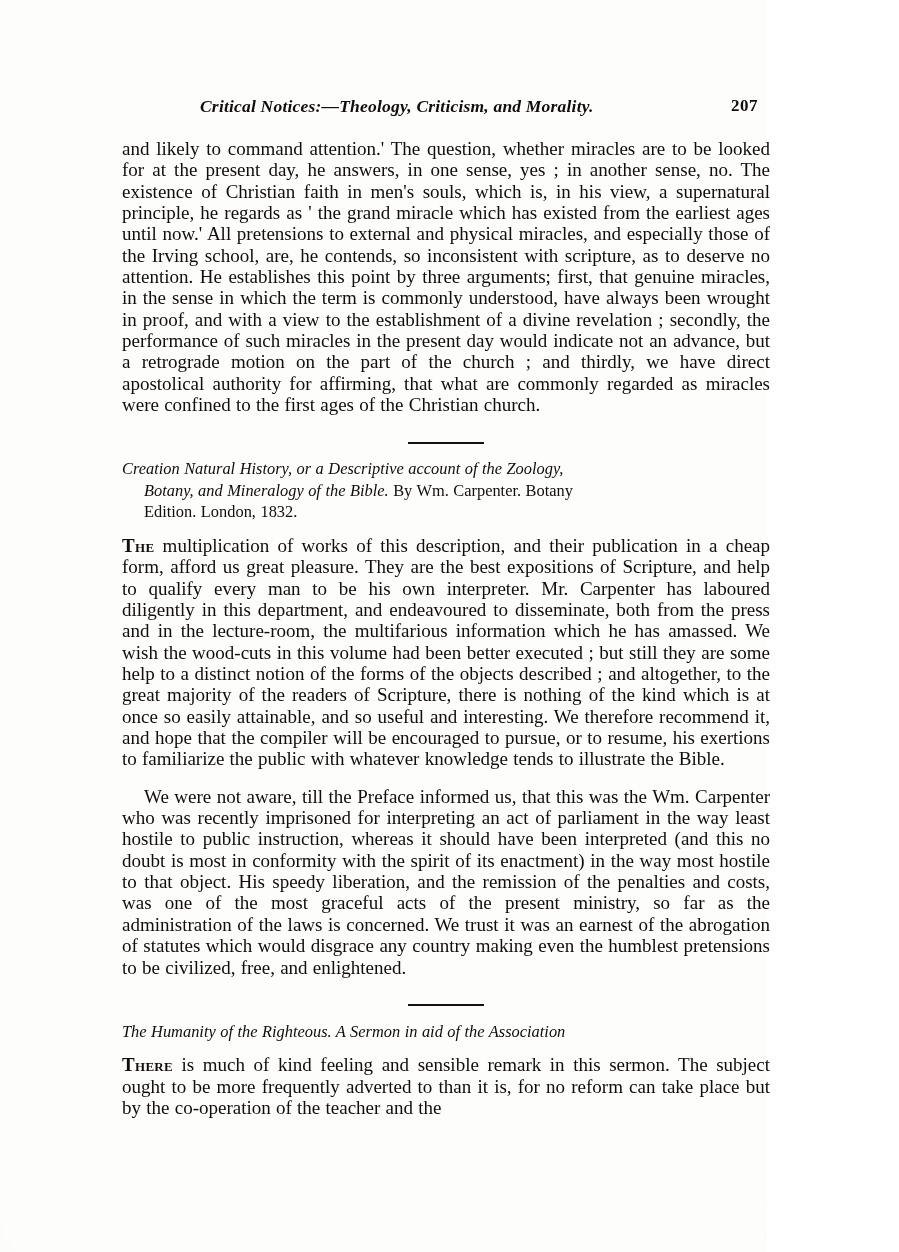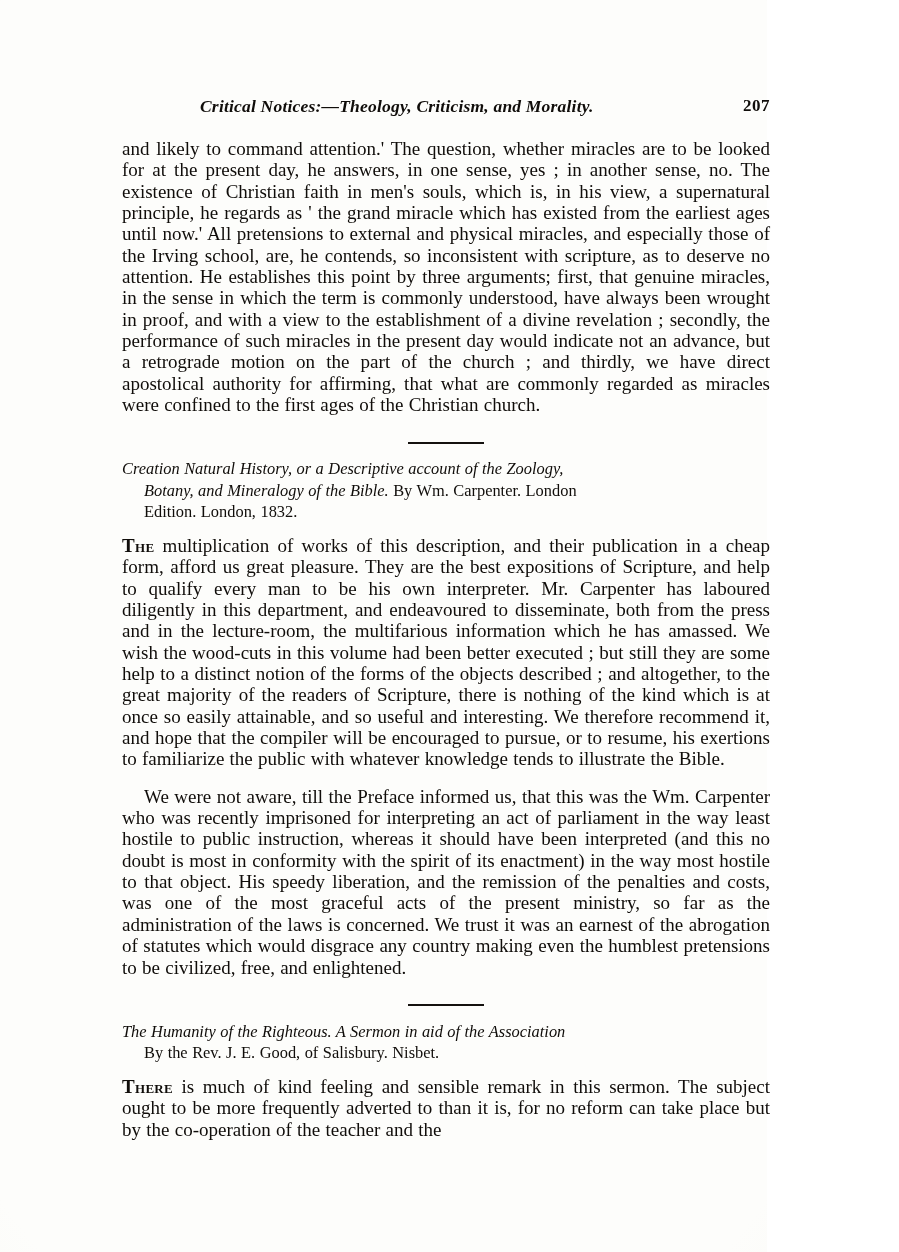--- a/index.html
+++ b/index.html
@@ -51,21 +51,21 @@
     left: 78px;
     top: 0;
     font-style: italic;
     font-weight: 700;
     font-size: 17.5px;
     letter-spacing: 0.2px;
     white-space: nowrap;
   }
   .running-head .rh-page {
     position: absolute;
-    right: 0;
+    right: 12px;
     top: 0;
     font-weight: 700;
     font-size: 17px;
     letter-spacing: 0.5px;
   }
 
   
   p.body {
     margin: 0;
     font-size: 19px;
@@ -141,34 +141,33 @@
     <p class="body noindent">and likely to command attention.'   The question, whether miracles are to be looked for at the present day, he answers, in one sense, yes ; in another sense, no.   The existence of Christian faith in men's souls, which is, in his view, a supernatural principle, he regards as ' the grand miracle which has existed from the earliest ages until now.'   All pretensions to external and physical miracles, and especially those of the Irving school, are, he contends, so inconsistent with scripture, as to deserve no attention.   He establishes this point by three arguments; first, that genuine miracles, in the sense in which the term is commonly understood, have always been wrought in proof, and with a view to the establishment of a divine revelation ; secondly, the performance of such miracles in the present day would indicate not an advance, but a retrograde motion on the part of the church ; and thirdly, we have direct apostolical authority for affirming, that what are commonly regarded as miracles were confined to the first ages of the Christian church.</p>
 
     <div class="rule-wrap">
       <span class="rule"></span>
     </div>
 
     <p class="citation">
       <span>Creation Natural History, or a Descriptive account of the Zoology,</span>
       <span class="cite-line2">
         <span>Botany, and Mineralogy of the Bible.</span>
-        <span class="roman">By Wm. Carpenter.   London</span>
+        <span class="roman">By Wm. Carpenter.   Botany</span>
       </span>
       <span class="cite-line2 roman">Edition.   London, 1832.</span>
     </p>
 
     <p class="body noindent"><span class="smallcaps">The</span><span> multiplication of works of this description, and their publication in a cheap form, afford us great pleasure.   They are the best expositions of Scripture, and help to qualify every man to be his own interpreter.   Mr. Carpenter has laboured diligently in this department, and endeavoured to disseminate, both from the press and in the lecture-room, the multifarious information which he has amassed.   We wish the wood-cuts in this volume had been better executed ; but still they are some help to a distinct notion of the forms of the objects described ; and altogether, to the great majority of the readers of Scripture, there is nothing of the kind which is at once so easily attainable, and so useful and interesting.   We therefore recommend it, and hope that the compiler will be encouraged to pursue, or to resume, his exertions to familiarize the public with whatever knowledge tends to illustrate the Bible.</span></p>
 
     <p class="body indent">We were not aware, till the Preface informed us, that this was the Wm. Carpenter who was recently imprisoned for interpreting an act of parliament in the way least hostile to public instruction, whereas it should have been interpreted (and this no doubt is most in conformity with the spirit of its enactment) in the way most hostile to that object. His speedy liberation, and the remission of the penalties and costs, was one of the most graceful acts of the present ministry, so far as the administration of the laws is concerned.   We trust it was an earnest of the abrogation of statutes which would disgrace any country making even the humblest pretensions to be civilized, free, and enlightened.</p>
 
     <div class="rule-wrap">
       <span class="rule"></span>
     </div>
 
     <p class="citation">
       <span>The Humanity of the Righteous.   A Sermon in aid of the Association</span>
-      <span class="cite-line2 roman">By the Rev. J. E. Good, of Salisbury.   Nisbet.</span>
     </p>
 
     <p class="body noindent"><span class="smallcaps">There</span><span> is much of kind feeling and sensible remark in this sermon. The subject ought to be more frequently adverted to than it is, for no reform can take place but by the co-operation of the teacher and the</span></p>
 
   </div>
 </div>
 
 </body></html>

